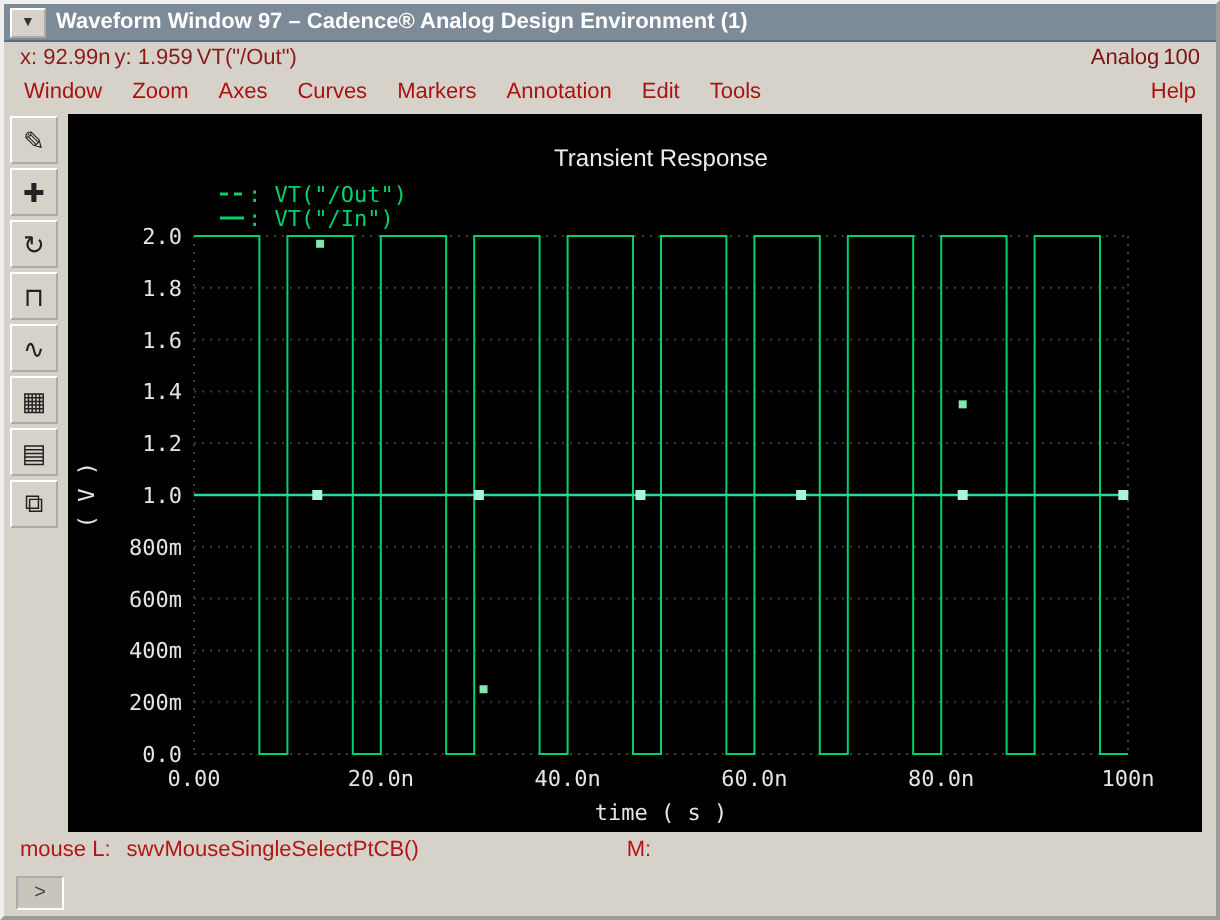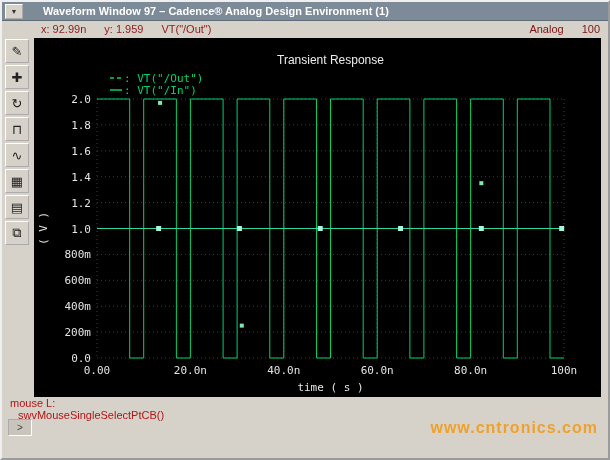--- a/index.html
+++ b/index.html
@@ -5,33 +5,33 @@
   html,body{margin:0;padding:0;background:#9a9a9a;}
   .win{
     position:relative; width:606px; height:456px;
     border:2px outset #efefef; background:#d6d2ca;
     font-family:"Liberation Sans", sans-serif;
     overflow:hidden;
   }
   
   .titlebar{
     height:18px; background:#7d8b99; color:#fff;
-    display:flex; align-items:center; gap:20px;
+    display:flex; align-items:center; gap:5px;
     font-size:11px; font-weight:bold; padding:0 3px;
     border-bottom:1px solid #5f6b77;
   }
   .winbtn{
     width:16px; height:13px; background:#d6d2ca; color:#333;
     border:1px outset #fff; font-size:7px; line-height:11px;
     display:flex; align-items:center; justify-content:center;
   }
   
   .inforow{
     height:15px; display:flex; align-items:center;
-    font-size:11px; color:#8b1a1a; padding:0 8px; gap:18px;margin-left:31px;
+    font-size:11px; color:#8b1a1a; padding:0 8px; gap:2px;
   }
   .inforow .grow{flex:1;}
   .active{color:#7a1414;}
   
   .menurow{
     height:19px; display:flex; align-items:center;
     font-size:11px; color:#aa1111; padding:0 10px; gap:15px;
   }
   .menurow .grow{flex:1;}
   .menuitem{cursor:default; white-space:nowrap;}
@@ -43,22 +43,22 @@
   }
   .toolbtn{
     width:22px; height:22px; background:#d6d2ca;
     border:1px outset #fff; color:#222; font-size:13px;
     display:flex; align-items:center; justify-content:center;
   }
   .plotwrap{flex:1; padding:2px 7px 0 2px;}
   .plot{width:567px; height:359px; background:#000;}
   
   .statusrow1{
-    height:18px; display:flex; align-items:flex-start;
-    font-size:11px; color:#b31414; padding:0 8px;flex-direction:column;
+    height:18px; display:flex; align-items:center;
+    font-size:11px; color:#b31414; padding:0 8px;
   }
   .statusrow1 .cmd{margin-left:8px; margin-right:104px;}
   .statusrow1 .grow{flex:1;}
   .statusrow1 .rtext{color:#e23b2e;}
   .statusrow2{
     height:25px; display:flex; align-items:center; padding:0 6px;
   }
   .promptbox{
     width:22px; height:15px; background:#c9c5bd;
     border:1px inset #fff; color:#444; font-size:10px;
@@ -85,20 +85,32 @@
 
   <div class="inforow">
     <span>x: 92.99n</span>
     <span>y: 1.959</span>
     <span>VT("/Out")</span>
     <span class="grow"></span>
     <span class="active">Analog</span>
     <span class="active">100</span>
   </div>
 
+  <div class="menurow">
+    <span class="menuitem">Window</span>
+    <span class="menuitem">Zoom</span>
+    <span class="menuitem">Axes</span>
+    <span class="menuitem">Curves</span>
+    <span class="menuitem">Markers</span>
+    <span class="menuitem">Annotation</span>
+    <span class="menuitem">Edit</span>
+    <span class="menuitem">Tools</span>
+    <span class="grow"></span>
+    <span class="menuitem">Help</span>
+  </div>
 
   <div class="main">
     <div class="toolcol">
       <div class="toolbtn">
           <span>✎</span>
         </div>
       <div class="toolbtn">
           <span>✚</span>
         </div>
       <div class="toolbtn">
@@ -185,16 +197,15 @@
     <span class="cmd">swvMouseSingleSelectPtCB()</span>
     <span>M:</span>
     <span class="grow"></span>
   </div>
 
   <div class="statusrow2">
     <div class="promptbox">
       <span>&gt;</span>
     </div>
     <span class="grow"></span>
-    <span class="watermark">www.cntronics.com</span>
   </div>
 
 </div>
 
 </body></html>

